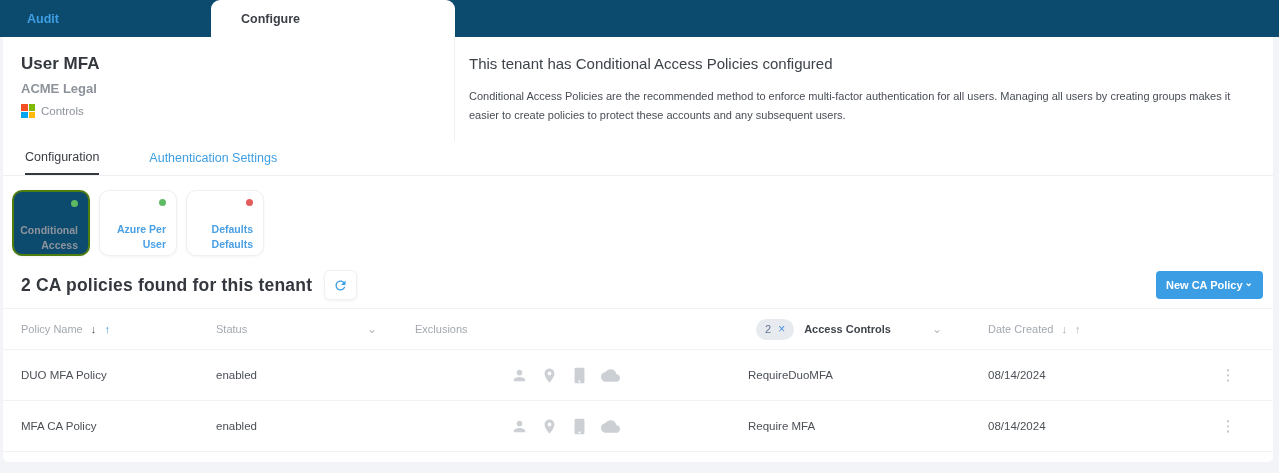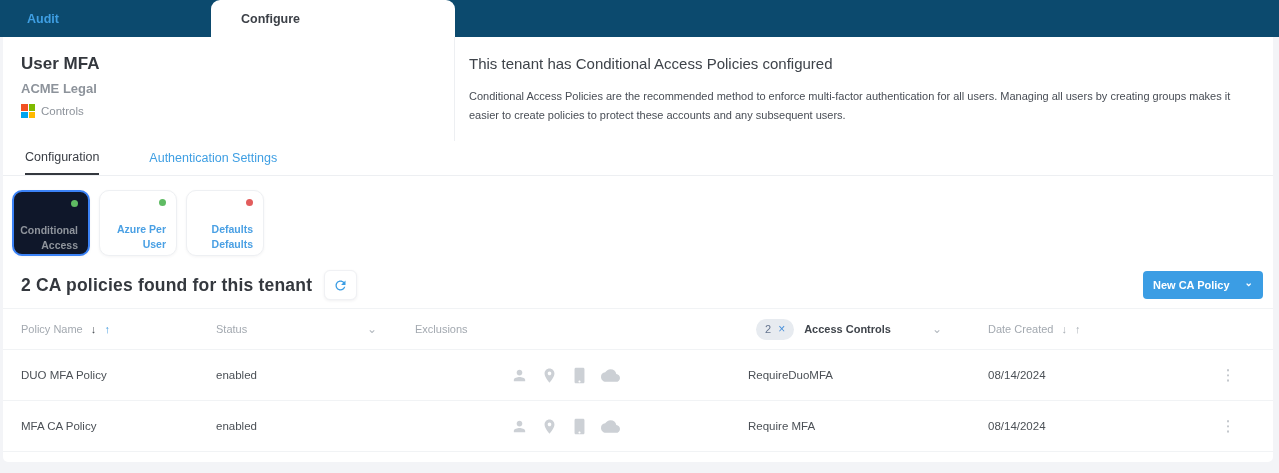--- a/index.html
+++ b/index.html
@@ -41,37 +41,37 @@
   .subtabs { height:35px; border-bottom:1px solid #edeff2; display:flex; align-items:stretch; padding-left:22px; gap:50px; }
   .subtab { display:flex; align-items:center; font-size:12.5px; font-weight:400; cursor:pointer; }
   .subtab.active { color:#3a3e45; border-bottom:2px solid #34383e; }
   .subtab.inactive { color:#3f9fe3; }
   
   .cards { display:flex; gap:9px; padding:14px 0 12px 9px; }
   .card {
     width:78px; height:66px; border-radius:10px; position:relative; cursor:pointer;
     background:#fff; border:1px solid #eef0f3; box-shadow:0 1px 3px rgba(40,45,60,.05);
   }
-  .card.selected { background:#0f172a; border:2px solid #3b82f6; }
+  .card.selected { background:#0c4a6e; border:2px solid #4d7c0f; }
   .card .dot { position:absolute; top:8px; right:10px; width:7px; height:7px; border-radius:50%; }
   .dot-green { background:#5fbb63; } .dot-red { background:#e25c5c; }
   .card .lbl { position:absolute; right:10px; top:31px; text-align:right; font-size:10.5px; font-weight:700; line-height:15px; }
   .card.selected .lbl { color:#8f949c; }
   .card.unselected .lbl { color:#4aa0e4; }
   
   .heading-row { display:flex; align-items:center; padding:2px 10px 8px 18px; height:40px; }
   .heading { font-size:17.5px; font-weight:700; color:#34383e; letter-spacing:.2px; }
   .refresh-btn {
     margin-left:12px; width:33px; height:30px; background:#fff; border:1px solid #f0f1f4;
     border-radius:6px; box-shadow:0 1px 3px rgba(40,45,60,.07);
     display:flex; align-items:center; justify-content:center; cursor:pointer;
   }
   .new-policy-btn {
     margin-left:auto; height:28px; background:#3b9de4; color:#fff; font-weight:700; font-size:11px;
-    border:none; border-radius:4px; padding:0 10px; display:flex; align-items:center; gap:15px; cursor:pointer;
+    border:none; border-radius:4px; padding:0 10px; display:flex; align-items:center; gap:2px; cursor:pointer;
     font-family:"Liberation Sans", sans-serif;
     text-align:center;
   }
   .new-policy-btn .chev { font-size:10px; line-height:6px; margin-top:-4px; }
   
   .thead, .trow {
     display:grid; grid-template-columns:213px 175px 349px 238px 205px 1fr; align-items:center;
   }
   .thead { height:42px; border-top:1px solid #f1f3f5; border-bottom:1px solid #f1f3f5; color:#a3a9b0; font-size:11px; }
   .trow { height:51px; border-bottom:1px solid #f1f3f5; font-size:11.5px; color:#4b5056; }

